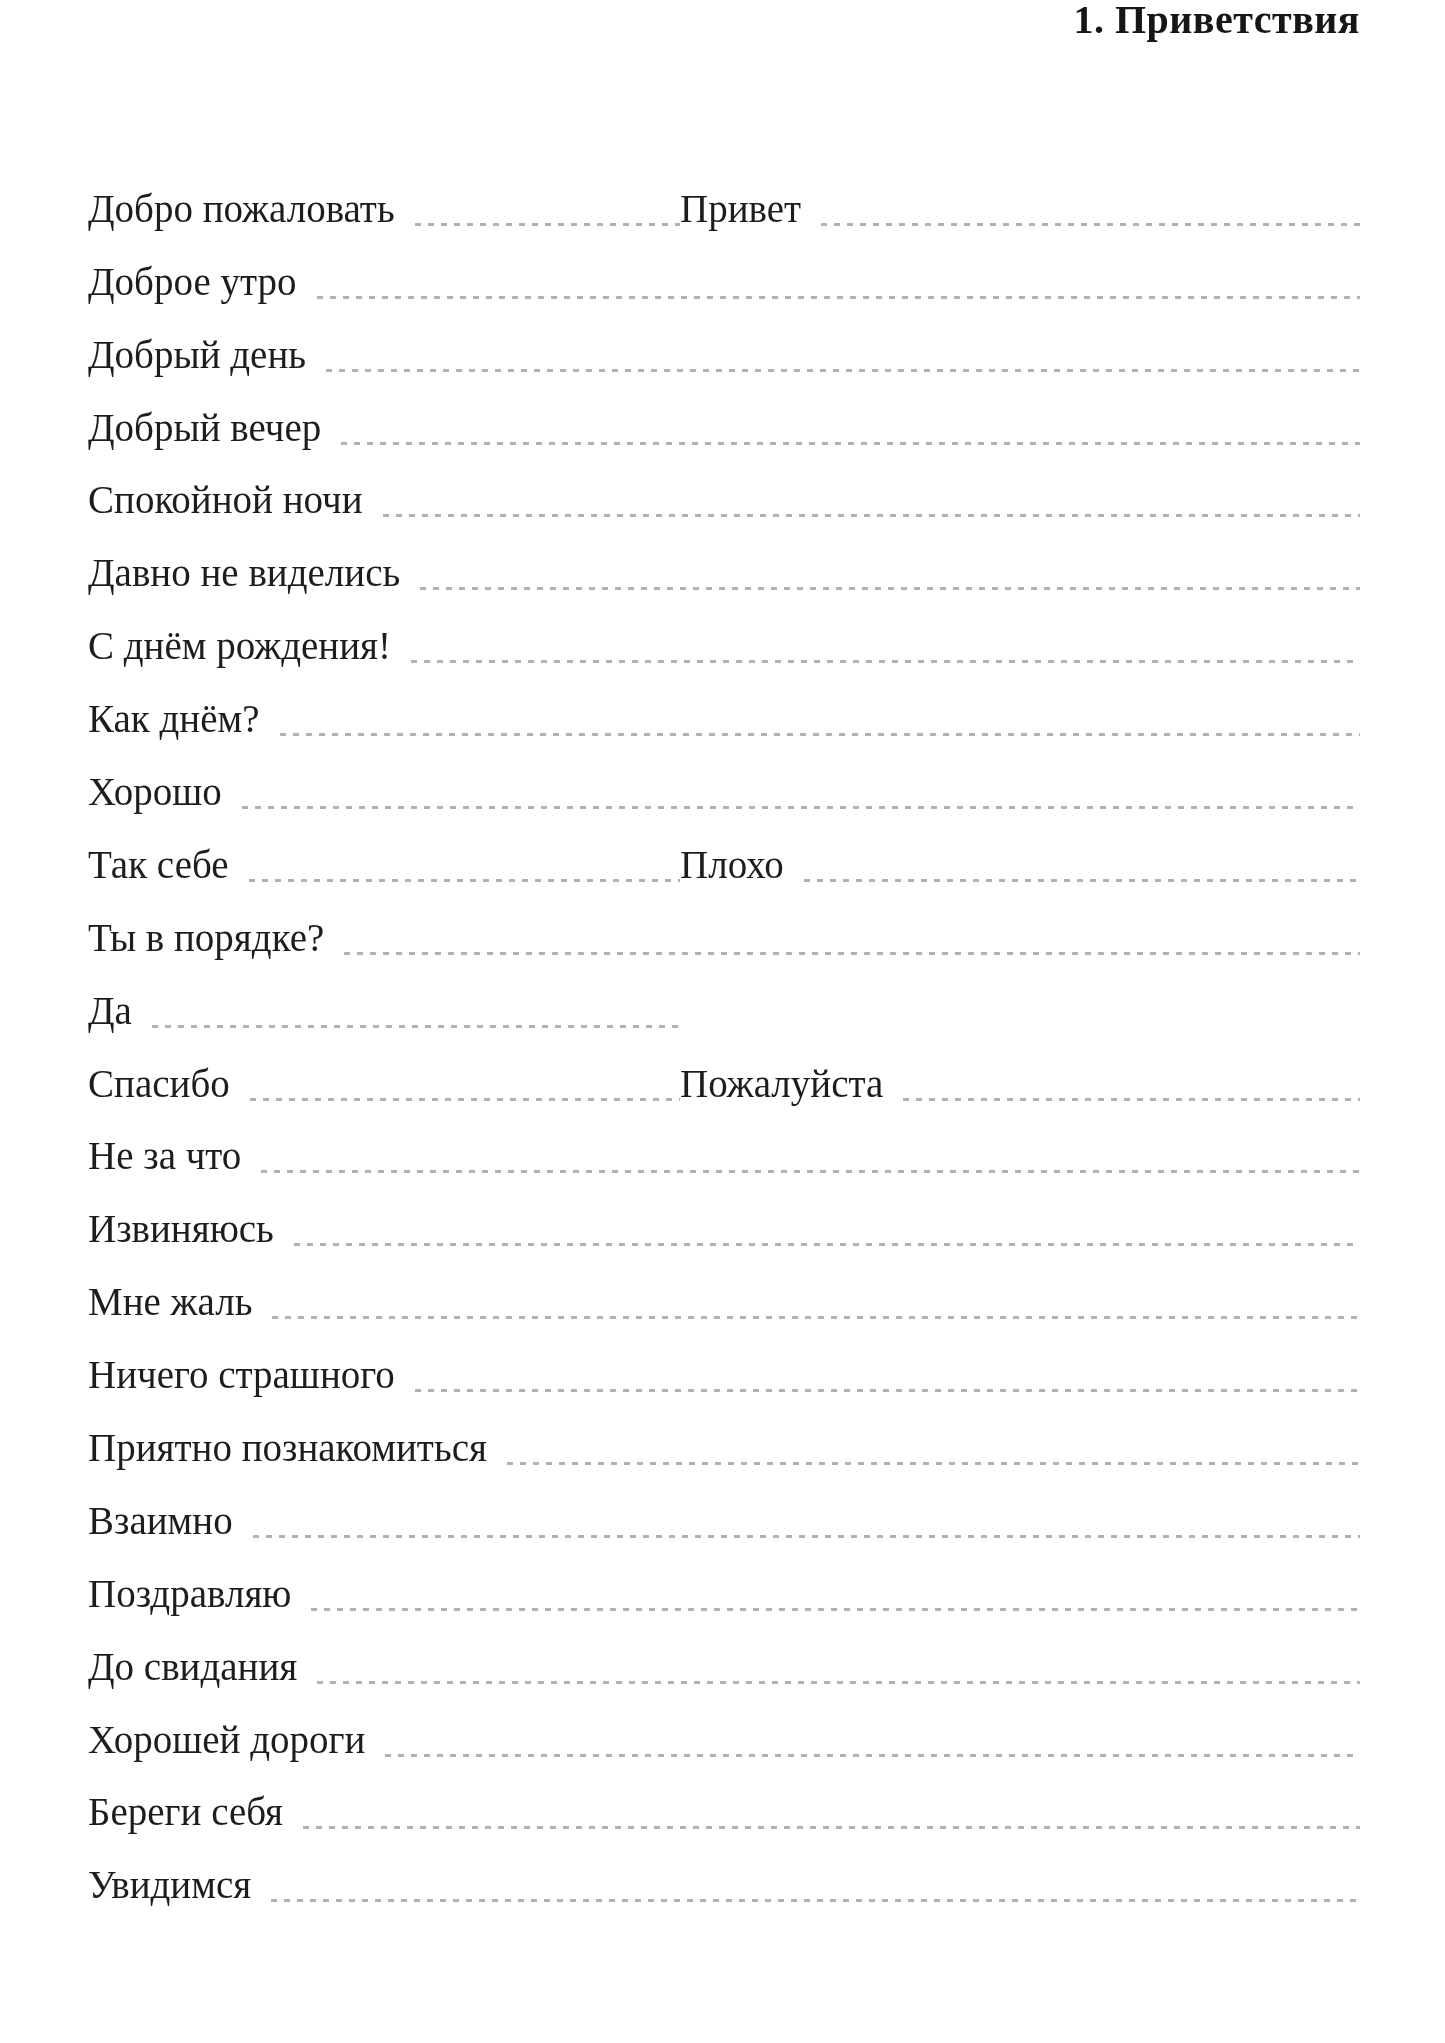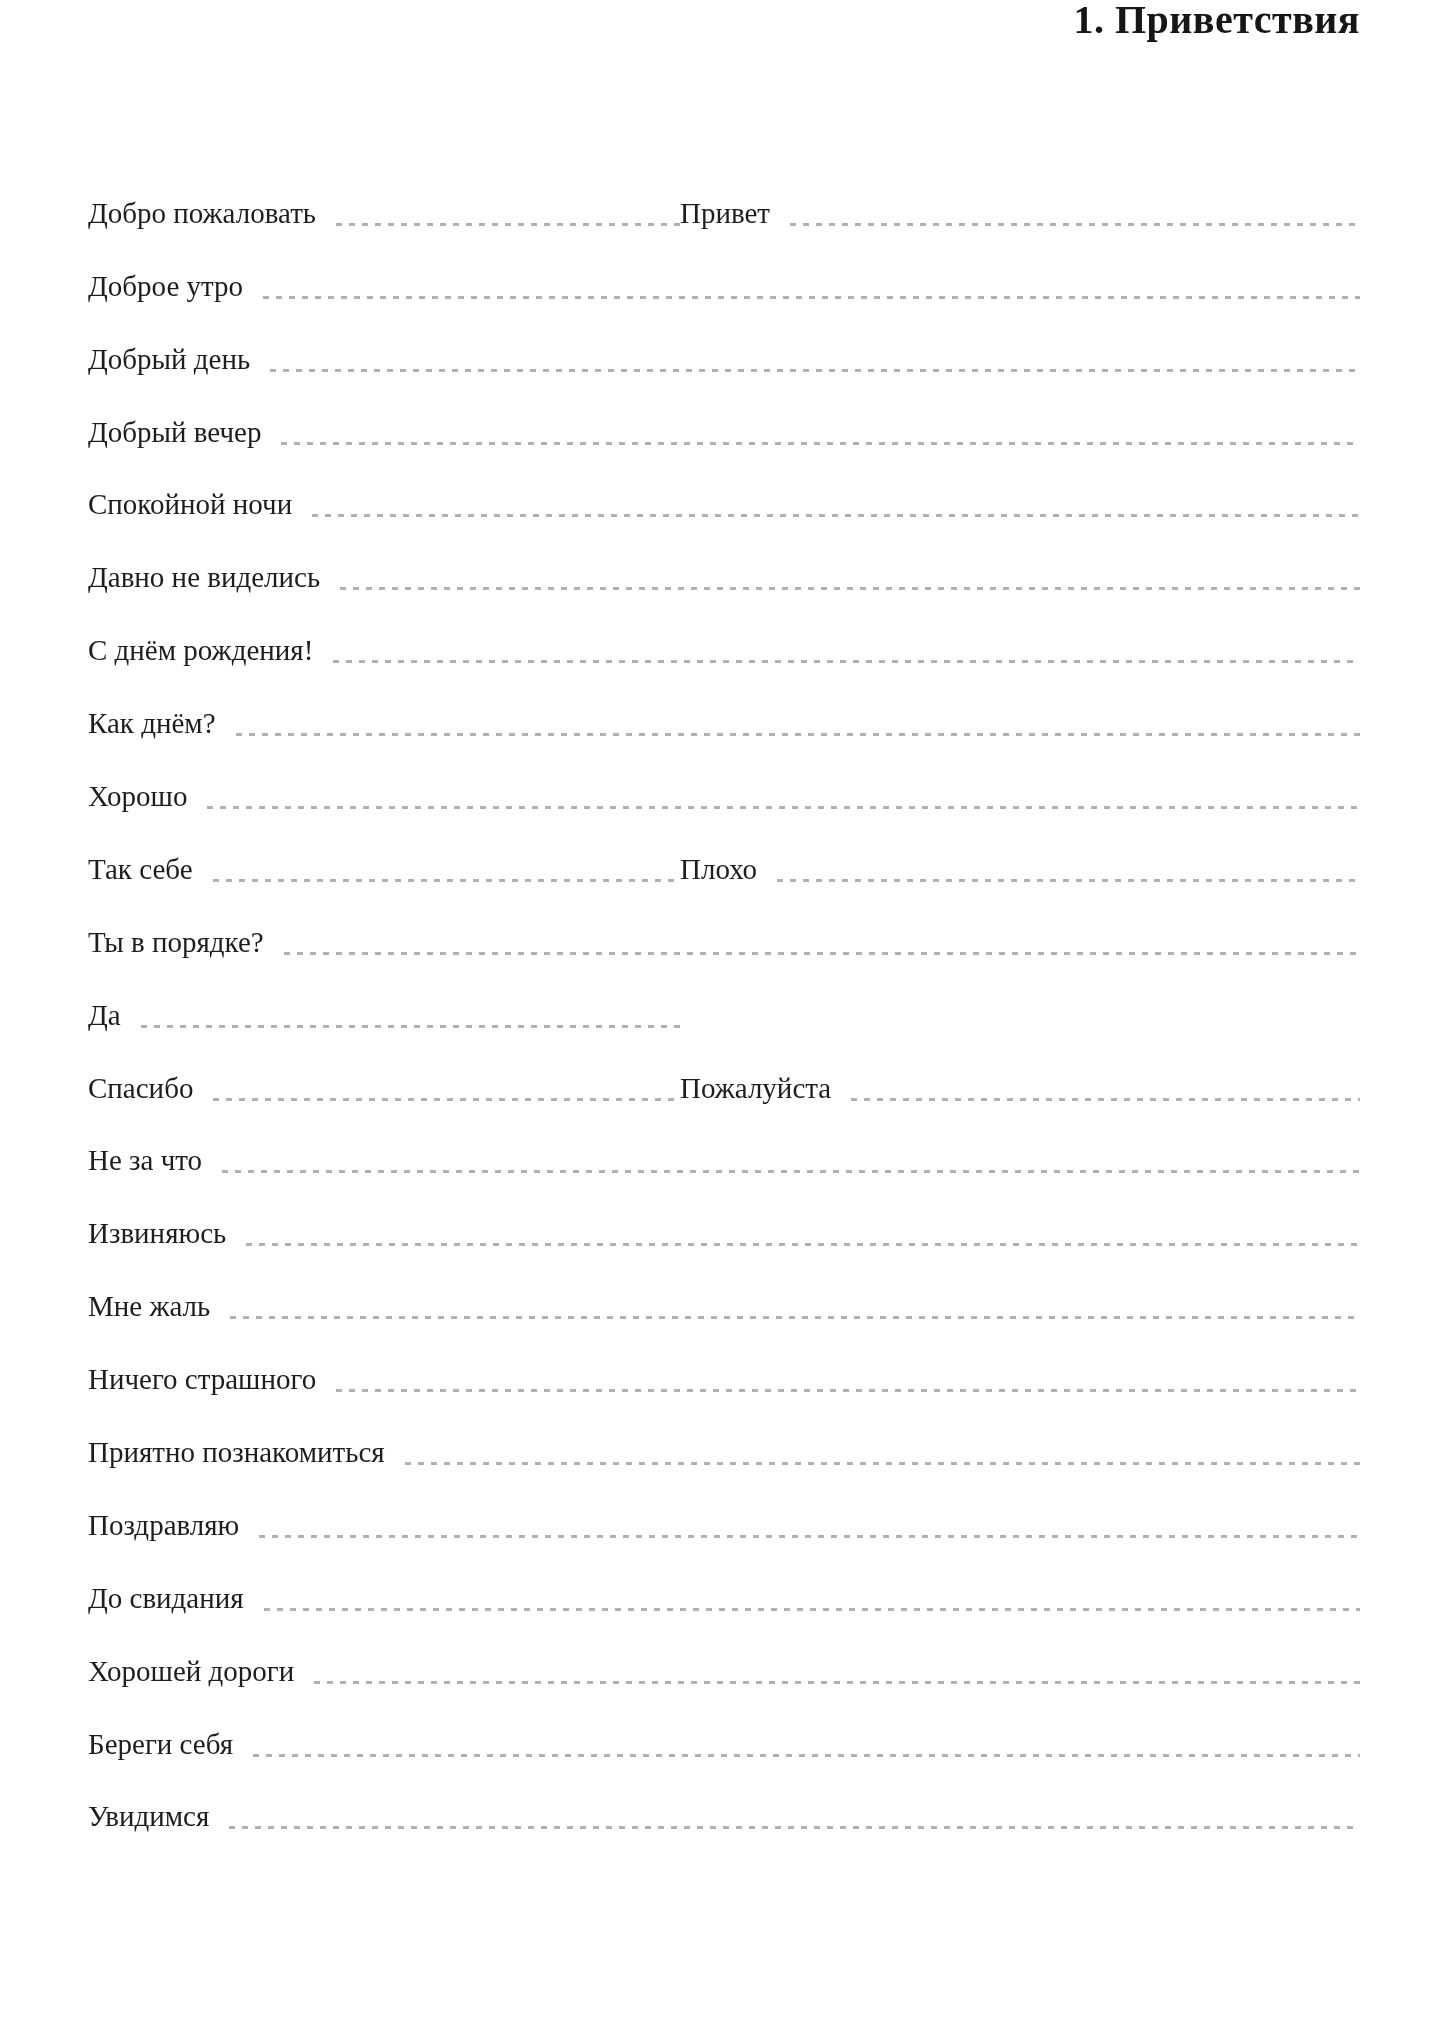--- a/index.html
+++ b/index.html
@@ -57,21 +57,21 @@
   }
   .cell {
     display: flex;
     align-items: flex-end;
     min-width: 0;
   }
   .cell-full { flex: 1 1 auto; }
   .cell-left { flex: 0 0 592px; width: 592px; }
   .cell-right { flex: 1 1 auto; }
   .label {
-    font-size: 29px;
+    font-size: 39px;
     line-height: 1;
     padding-bottom: 2px;
     white-space: nowrap;
   }
 </style>
 </head>
 <body>
 
 <div class="page">
 
@@ -196,20 +196,26 @@
         </div>
       </div>
       <div class="row">
         <div class="cell cell-full">
           <span class="label">Приятно познакомиться</span>
           <div class="blank"></div>
         </div>
       </div>
       <div class="row">
         <div class="cell cell-full">
+          <span class="label">Взаимно</span>
+          <div class="blank"></div>
+        </div>
+      </div>
+      <div class="row">
+        <div class="cell cell-full">
           <span class="label">Поздравляю</span>
           <div class="blank"></div>
         </div>
       </div>
       <div class="row">
         <div class="cell cell-full">
           <span class="label">До свидания</span>
           <div class="blank"></div>
         </div>
       </div>

